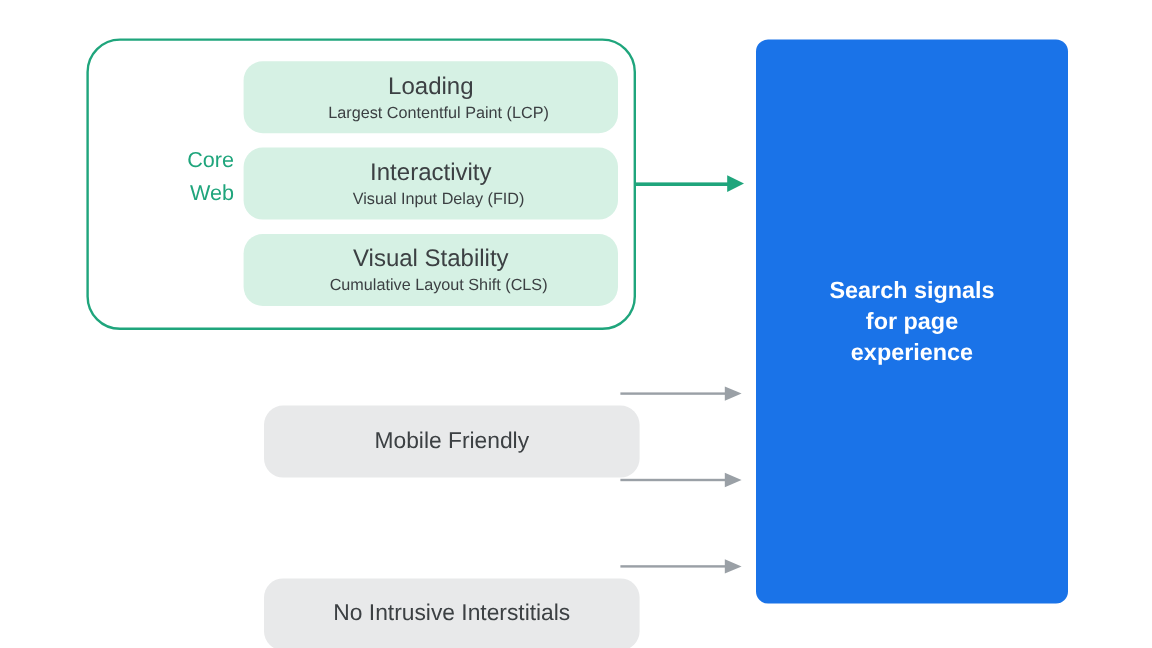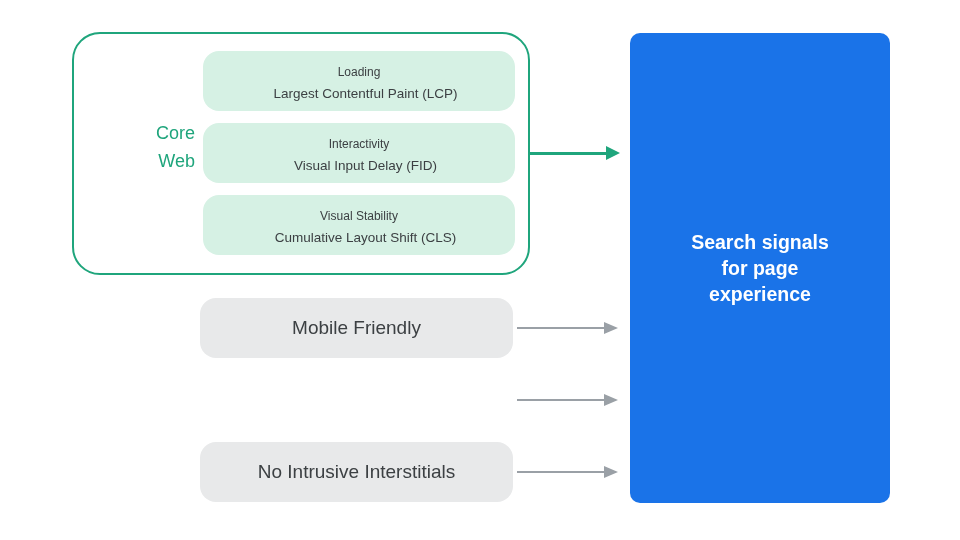--- a/index.html
+++ b/index.html
@@ -50,42 +50,43 @@
     background: var(--color-mint);
     border-radius: 16px;
     display: flex;
     flex-direction: column;
     align-items: center;
     justify-content: center;
     text-align: center;
   }
   .vital-title {
     color: var(--color-text_dark);
-    font-size: 12px;
+    font-size: 20px;
     line-height: 25px;
   }
   .vital-subtitle {
     color: var(--color-text_dark);
     font-size: 13.5px;
     line-height: 18px;
     margin-left: 13px;
   }
 
   
   .signal-pill {
     position: absolute;
-    left: 200px;
+    left: 220px;
     width: 313px; height: 60px;
     background: var(--color-gray_pill);
     border-radius: 16px;
     display: flex;
     align-items: center;
     justify-content: center;
     color: var(--color-text_dark);
     font-size: 19px;
+    margin-top: 40px;
   }
 
   
   .arrow { position: absolute; height: 15px; }
   .arrow .arrow-line {
     position: absolute;
     left: 0; top: 6px;
     height: 2px;
   }
   .arrow.teal .arrow-line { height: 3px; width: 78px; background: var(--color-teal); }

